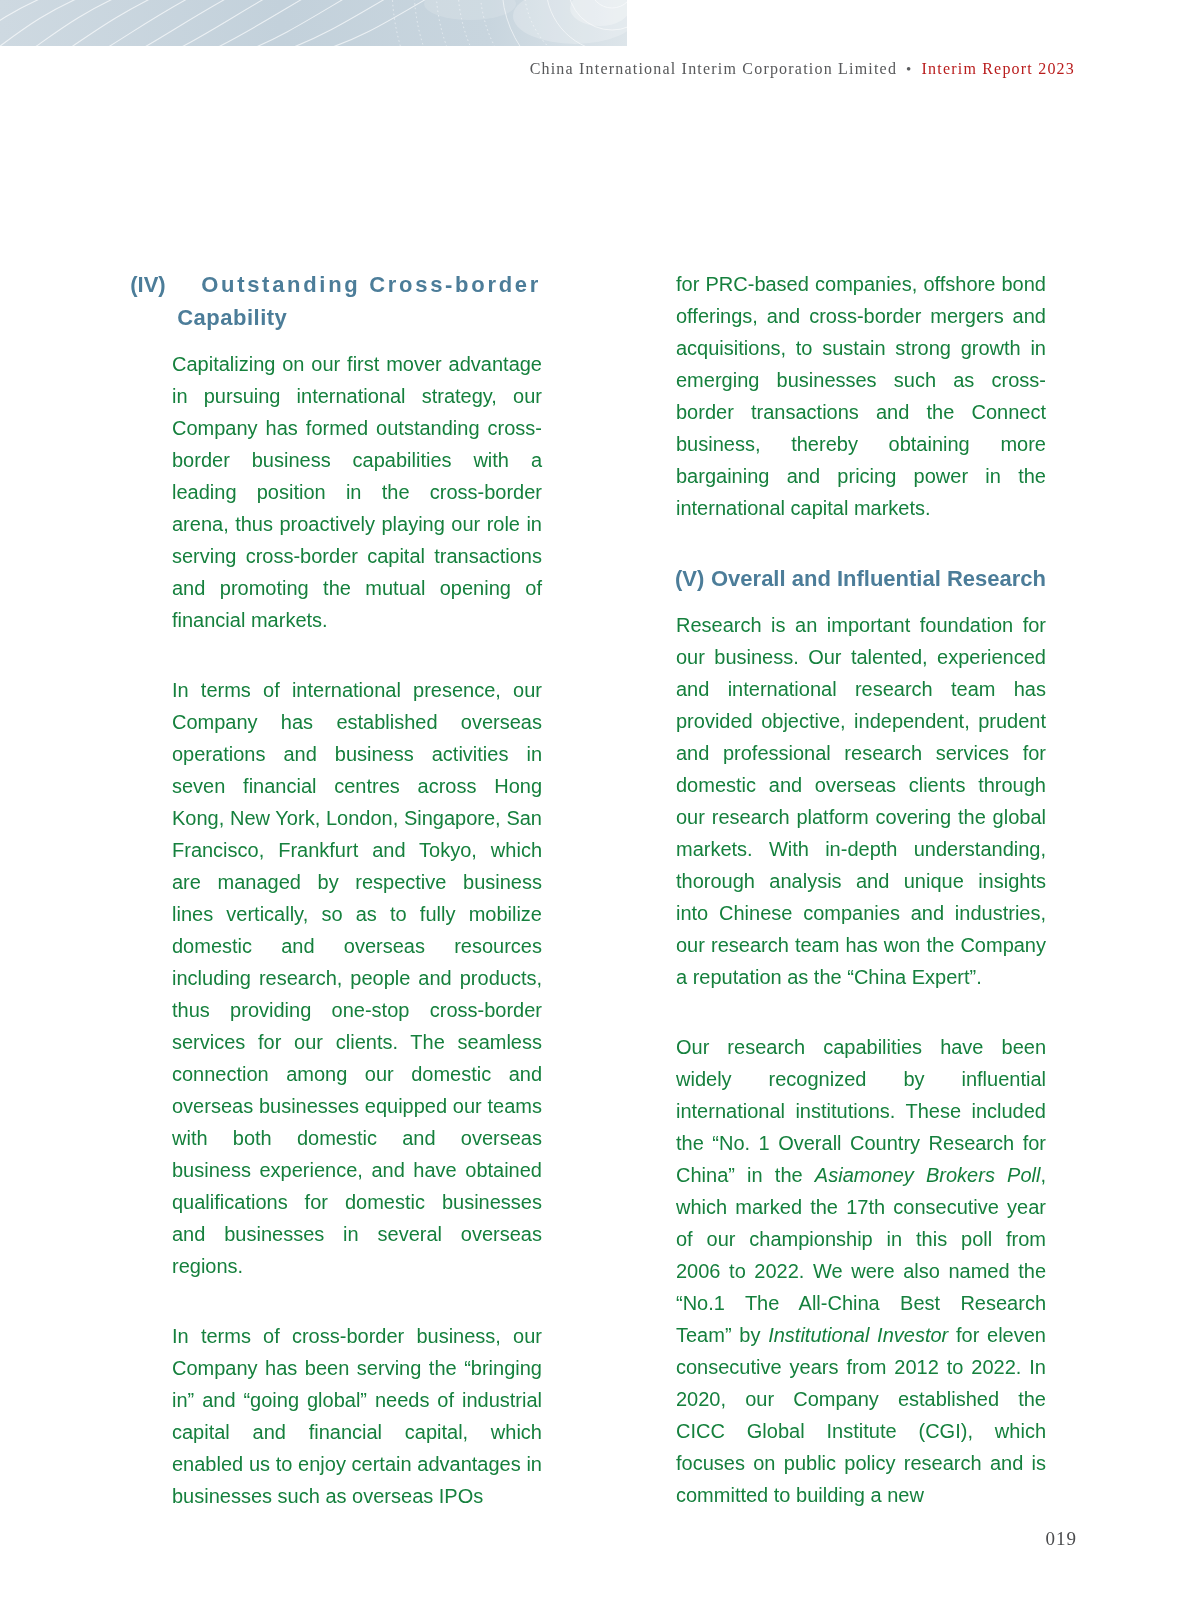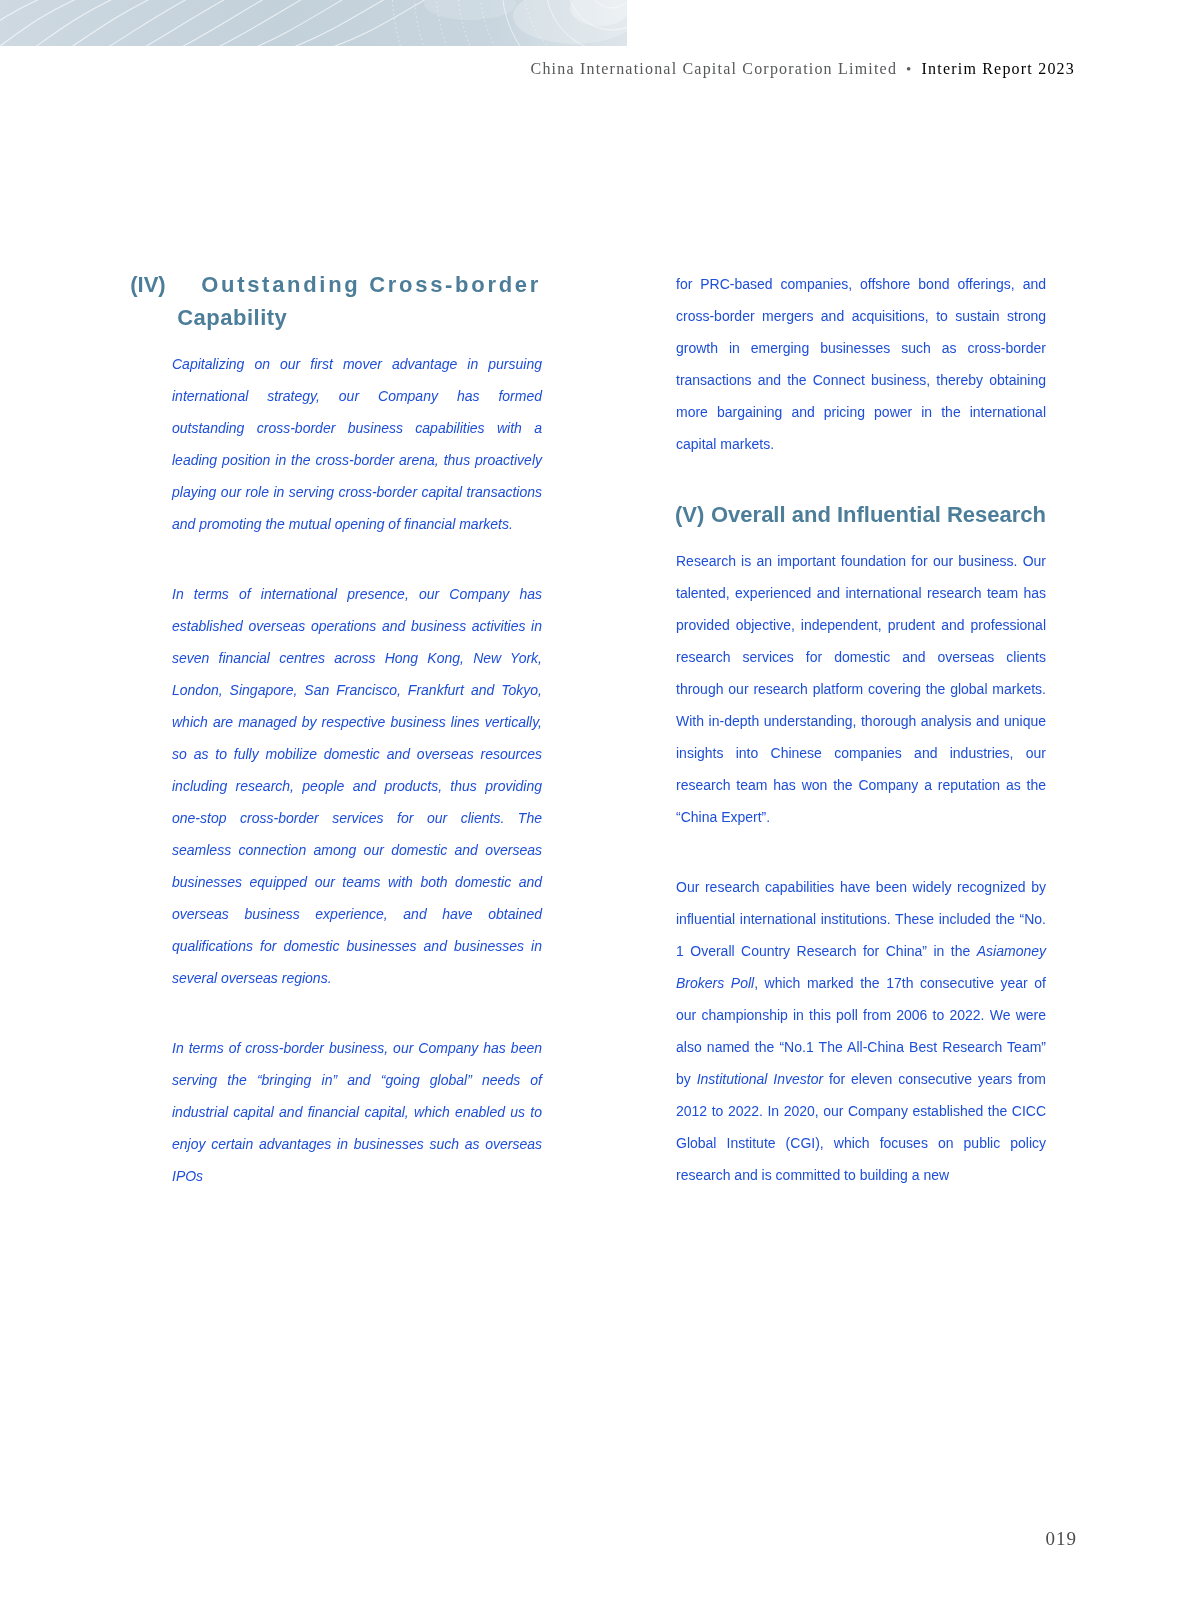--- a/index.html
+++ b/index.html
@@ -27,21 +27,21 @@
   .runhead {
     position: absolute;
     top: 60px; right: 115px;
     font-family: "Liberation Serif", "DejaVu Serif", serif;
     font-size: 16px;
     letter-spacing: 1.2px;
     color: #57585a;
     white-space: nowrap;
   }
   .runhead .sep { color: #5a5b5d; margin: 0 9px; font-size: 15px; }
-  .runhead .report { color: #000000; }
+  .runhead .report { color: #b91c1c; }
 
   
   .col { position: absolute; top: 268px; }
   .col-left  { left: 125px; width: 416px; }
   .col-right { left: 640px; width: 406px; }
 
   .heading {
     display: flex;
     color: #4c7d99;
     font-weight: bold;
@@ -50,27 +50,27 @@
     justify-content: flex-end;
   }
   .col-left  .heading .hnum { width: 47px; flex: none; }
   .col-right .heading .hnum { width: 36px; flex: none; }
   .heading-iv { margin: 0 0 14px 0; }
   .heading-v  { margin: 24px 0 14px 0; }
   .htitle .line1 { letter-spacing: 2.7px; white-space: nowrap; margin-left: 24px; }
   .htitle .line2 { letter-spacing: 0.5px; margin-top: 33px; }
 
   .para {
-    font-size: 14px;
+    font-size: 20px;
     line-height: 32px;
-    color: #1d4ed8;
+    color: #15803d;
     text-align: justify;
     margin: 0 0 38px 0;
   }
-  .col-left  .para { margin-left: 47px; width: 370px; font-style: italic; }
+  .col-left  .para { margin-left: 47px; width: 370px; }
   .col-right .para { margin-left: 36px; width: 370px; }
   .para:last-child { margin-bottom: 0; }
   .para .italic { font-style: italic; }
 
   
   .pageno {
     position: absolute;
     top: 1528px; right: 113px;
     font-family: "Liberation Serif", "DejaVu Serif", serif;
     font-size: 19px;
@@ -113,21 +113,21 @@
         <circle cx="612" cy="-14" r="220" stroke-dasharray="1.5 3"></circle>
       </g>
 
       <ellipse cx="575" cy="16" rx="62" ry="28" fill="#ffffff" opacity="0.22"></ellipse>
       <ellipse cx="600" cy="8" rx="30" ry="18" fill="#ffffff" opacity="0.28"></ellipse>
       <ellipse cx="470" cy="4" rx="46" ry="16" fill="#ffffff" opacity="0.14"></ellipse>
     </svg>
   </div>
 
   <div class="runhead">
-    <span>China International Capital Corporation Limited</span><span class="sep">•</span><span class="report">Interim Report 2023</span>
+    <span>China International Interim Corporation Limited</span><span class="sep">•</span><span class="report">Interim Report 2023</span>
   </div>
 
   <div class="col col-left">
     <div class="heading heading-iv">
       <span class="hnum">(IV)</span>
       <span class="htitle">
         <span class="line1">Outstanding Cross-border</span><br>
         <span class="line2">Capability</span>
       </span>
     </div>

